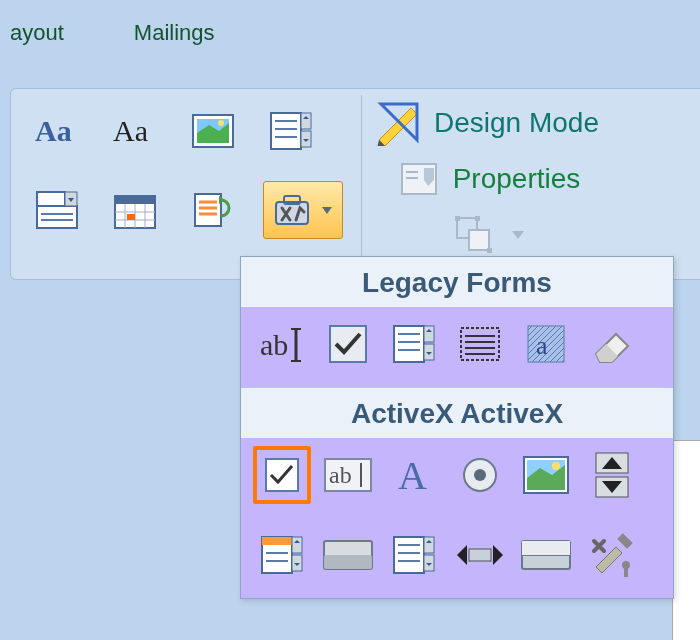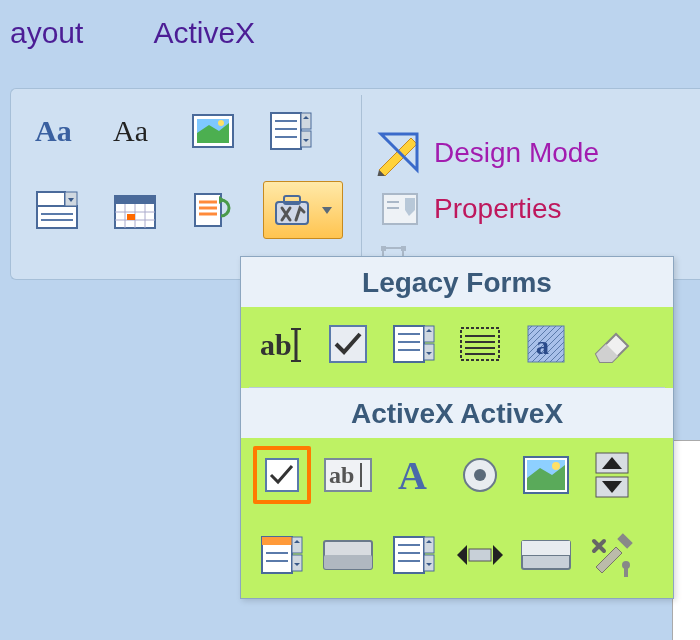--- a/index.html
+++ b/index.html
@@ -11,22 +11,22 @@
     font-family: "Segoe UI", Tahoma, sans-serif;
     overflow: hidden;
     position: relative;
   }
   .tabs {
     display: flex;
     align-items: center;
     height: 65px;
     padding: 0 10px;
     gap: 70px;
-    font-size: 30px;
-    color: #4c1d95;
+    font-size: 22px;
+    color: #14532d;
   }
   .tabs > div {
     cursor: pointer;
   }
   .ribbon {
     position: absolute;
     top: 88px;
     left: 10px;
     right: 0;
     height: 190px;
@@ -81,50 +81,50 @@
     gap: 8px;
     font-size: 28px;
   }
   .right-row {
     display: flex;
     align-items: center;
     gap: 10px;
     cursor: pointer;
   }
   .right-row.disabled {
-    color: #be185d;
+    color: #15803d;
     cursor: default;
+    justify-content: center;
   }
   .right-row .ricon { width: 48px; height: 48px; display:flex;align-items:center;justify-content:center;}
-  .right-row:not(.disabled) { color: #a21caf; margin-top: 30px; }
+  .right-row:not(.disabled) { color: #0f766e; }
 
   
   .dropdown {
     position: absolute;
     top: 256px;
     left: 240px;
     width: 432px;
-    background: #bef264;
+    background: #c4b5fd;
     border: 1px solid #8ca6c0;
     box-shadow: 2px 2px 6px rgba(0,0,0,0.15);
   }
   .dd-header {
     text-align: center;
     font-size: 28px;
     font-weight: bold;
     color: #3a5a7a;
     padding: 10px 0 8px 0;
     background: #eaf1f9;
   }
   .dd-row {
     display: flex;
     gap: 8px;
     padding: 8px 12px 14px 12px;
     align-items: center;
-    font-weight: bold;
   }
   .dd-btn {
     width: 58px;
     height: 58px;
     display:flex;align-items:center;justify-content:center;
     cursor: pointer;
     border-radius: 2px;
   }
   .dd-btn.highlight {
     border: 4px solid #ff7a00;
@@ -144,21 +144,21 @@
     background: white;
     border-top: 1px solid #aaa;
     border-left: 1px solid #aaa;
   }
 </style>
 </head>
 <body>
 
 <div class="tabs">
   <div>ayout</div>
-  <div>ActiveX</div>
+  <div>Mailings</div>
 </div>
 
 <div class="ribbon">
   <div class="controls-group">
     <div class="row">
       <div class="iconbtn">
         <svg width="44" height="40" viewBox="0 0 44 40">
           <text x="0" y="30" font-size="30" font-weight="bold" font-family="Georgia,serif" fill="#3a60a0">Aa</text>
         </svg>
       </div>

